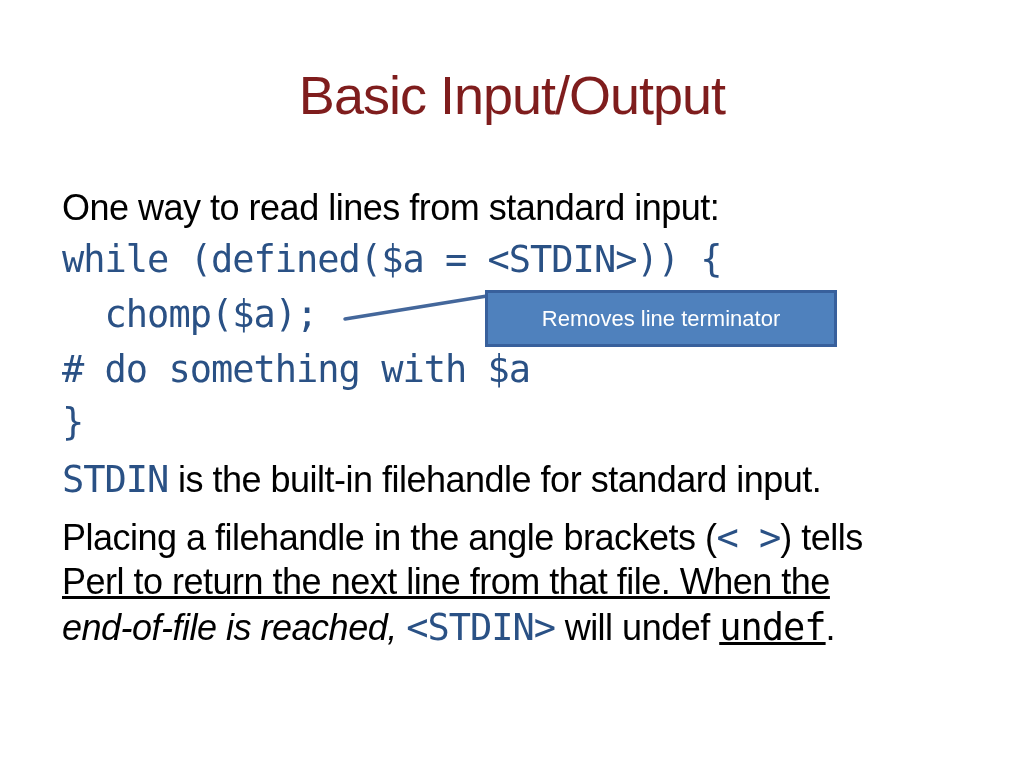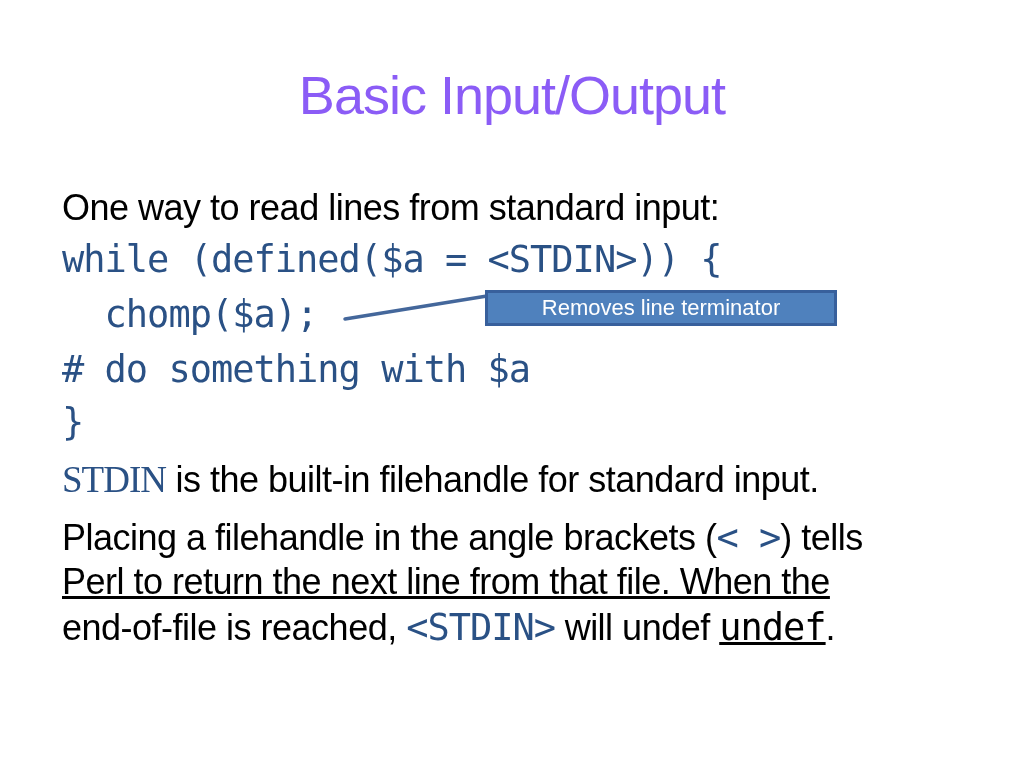--- a/index.html
+++ b/index.html
@@ -56,52 +56,52 @@
   .seg-code, .seg-undef {
     font-family: "DejaVu Sans Mono", monospace;
     font-size: 37px;
     letter-spacing: -1px;
   }
   .callout {
     position: absolute;
     left: 485px;
     top: 290px;
     width: 352px;
-    height: 36px;
+    height: 57px;
     box-sizing: border-box;
     border: 3px solid #38609C;
     background: #4F81BD;
     display: flex;
     align-items: center;
     justify-content: center;
     font-size: 22px;
     color: #ffffff;
     letter-spacing: 0;
   }
 </style>
 </head>
 <body>
 
 <div class="slide" style="background: rgb(255, 255, 255);">
 
-  <div class="title" style="color: #8b5cf6;">Basic Input/Output</div>
+  <div class="title" style="color: #7f1d1d;">Basic Input/Output</div>
 
   <svg class="overlay" width="1024" height="768" viewBox="0 0 1024 768">
     <line id="connector-line" x1="345" y1="319" x2="487" y2="296" stroke="#44679B" stroke-width="3.5" stroke-linecap="round"></line>
   </svg>
 
   <div id="lines-container">
       <div class="line l1"><span class="seg-body" style="color: rgb(0, 0, 0);">One way to read lines from standard input:</span></div>
       <div class="line l2"><span class="seg-code" style="color: rgb(42, 81, 133);">while (defined($a = &lt;STDIN&gt;)) {</span></div>
       <div class="line l3"><span class="seg-code" style="color: rgb(42, 81, 133);">  chomp($a);</span></div>
       <div class="line l4"><span class="seg-code" style="color: rgb(42, 81, 133);"># do something with $a</span></div>
       <div class="line l5"><span class="seg-code" style="color: rgb(42, 81, 133);">}</span></div>
-      <div class="line l6"><span class="seg-code" style="color: rgb(42, 81, 133); font-family: Liberation Serif, serif;">STDIN</span><span class="seg-body" style="color: rgb(0, 0, 0);"> is the built-in filehandle for standard input.</span></div>
+      <div class="line l6"><span class="seg-code" style="color: rgb(42, 81, 133);">STDIN</span><span class="seg-body" style="color: rgb(0, 0, 0);"> is the built-in filehandle for standard input.</span></div>
       <div class="line l7"><span class="seg-body" style="color: rgb(0, 0, 0);">Placing a filehandle in the angle brackets (</span><span class="seg-code" style="color: rgb(42, 81, 133);">&lt; &gt;</span><span class="seg-body" style="color: rgb(0, 0, 0);">) tells</span></div>
       <div class="line l8"><span class="seg-body" style="color: rgb(0, 0, 0);">Perl to return the next line from that file. When the</span></div>
-      <div class="line l9"><span class="seg-body" style="color: rgb(0, 0, 0);">end-of-file is reached, </span><span class="seg-code" style="color: rgb(42, 81, 133);">&lt;STDIN&gt;</span><span class="seg-body" style="color: rgb(0, 0, 0);"> will undef </span><span class="seg-undef" style="color: #000000; text-decoration: underline;">undef</span><span class="seg-body" style="color: rgb(0, 0, 0);">.</span></div>
+      <div class="line l9"><span class="seg-body" style="color: rgb(0, 0, 0); font-style: italic;">end-of-file is reached, </span><span class="seg-code" style="color: rgb(42, 81, 133);">&lt;STDIN&gt;</span><span class="seg-body" style="color: rgb(0, 0, 0);"> will undef </span><span class="seg-undef" style="color: #000000; text-decoration: underline;">undef</span><span class="seg-body" style="color: rgb(0, 0, 0);">.</span></div>
     </div>
 
   <div class="callout" id="callout-box" style="background: rgb(79, 129, 189); border-color: rgb(56, 96, 156); color: rgb(255, 255, 255);">
     <span>Removes line terminator</span>
   </div>
 
 </div>
 
 </body></html>

